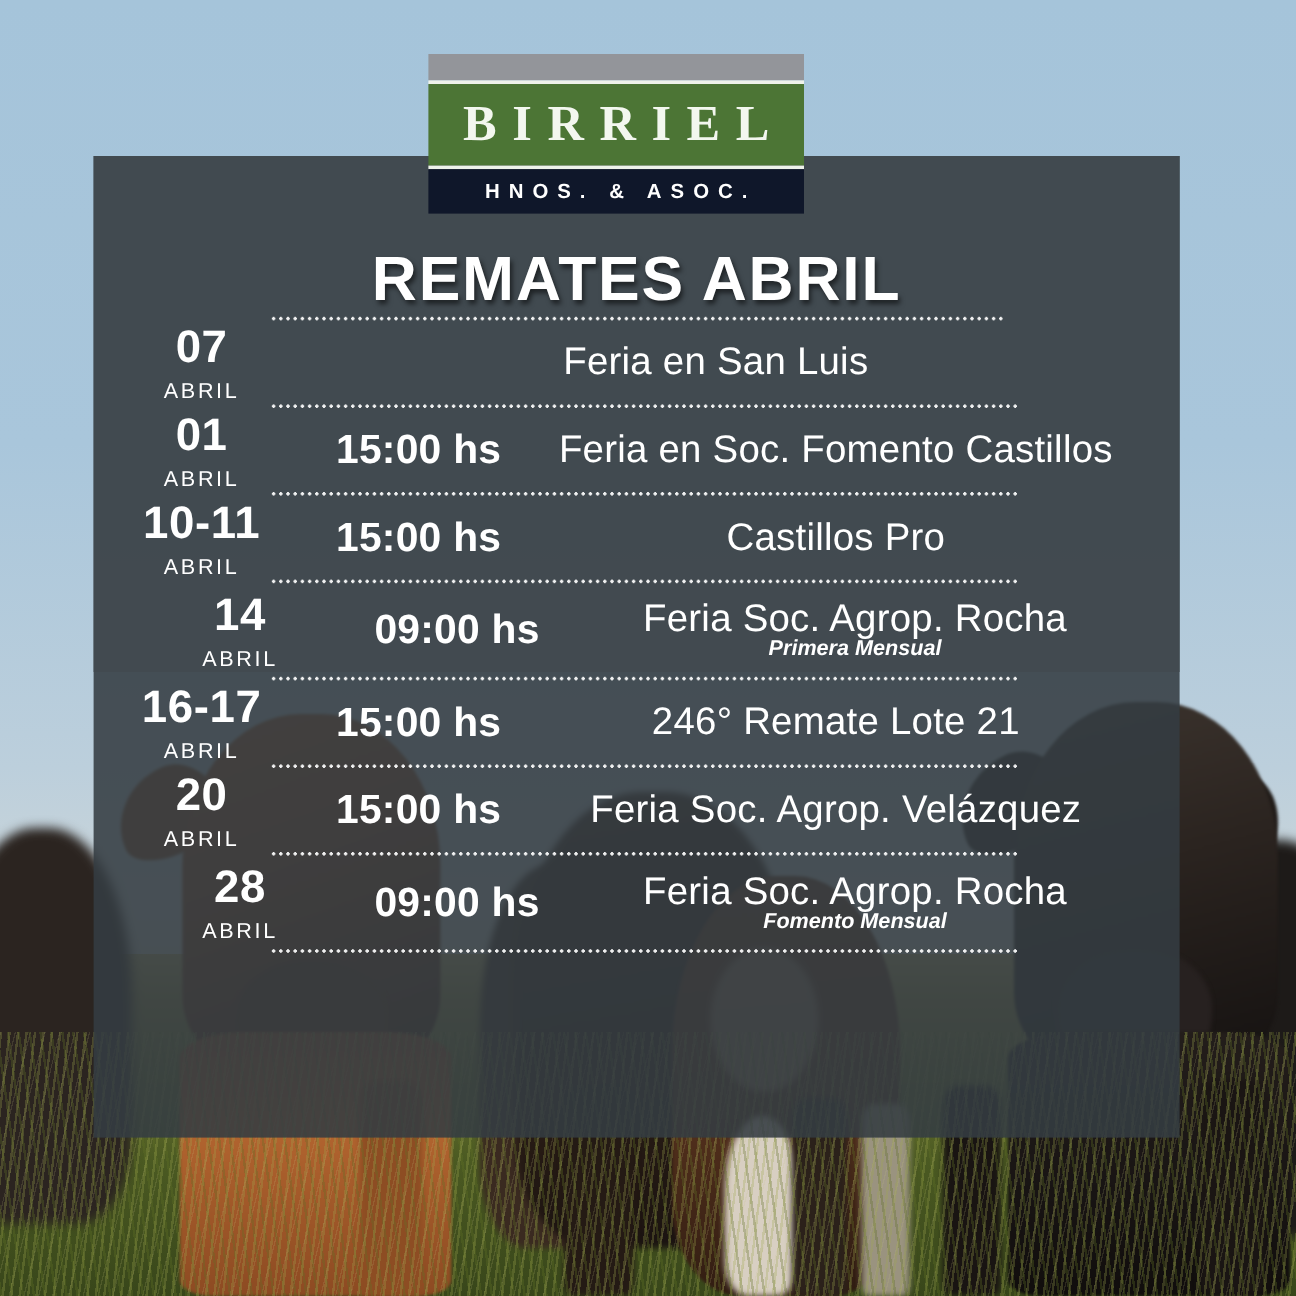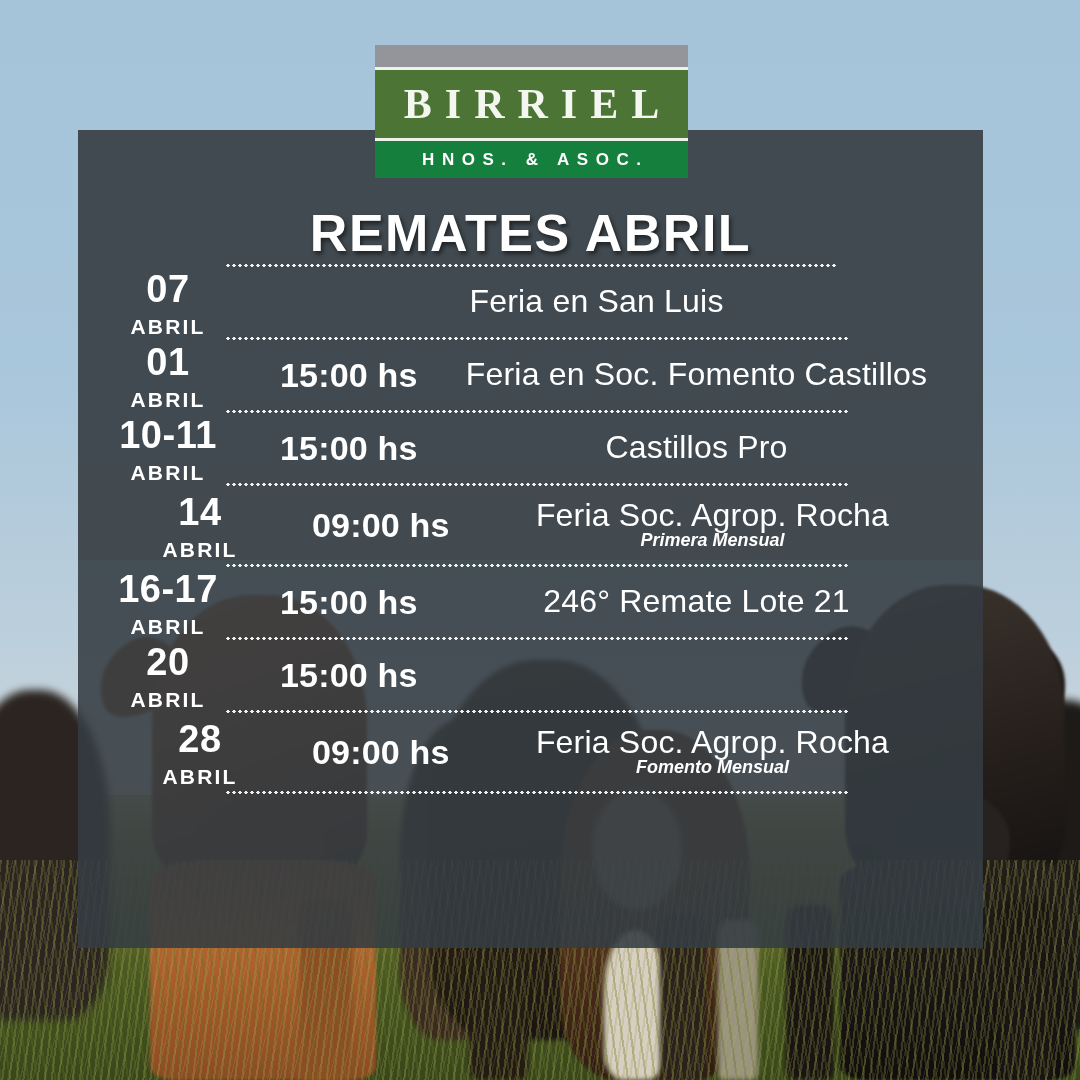--- a/index.html
+++ b/index.html
@@ -41,27 +41,27 @@
     position:absolute;left:78px;top:130px;width:905px;height:818px;
     background:rgba(52,60,66,0.88);
   }
   
   .panel-top-solid{
     position:absolute;left:78px;top:130px;width:905px;height:430px;
     background:rgba(66,74,80,0.93);
   }
 
   
-  .logo{position:absolute;left:375px;top:45px;width:294px;height:133px;}
+  .logo{position:absolute;left:357px;top:45px;width:294px;height:133px;}
   .logo .bar-top{position:absolute;left:0;top:0;width:313px;height:22px;background:#93959a;}
   .logo .bar-top-line{position:absolute;left:0;top:22px;width:313px;height:3px;background:#eef2ea;}
   .logo .green{position:absolute;left:0;top:25px;width:313px;height:68px;background:#4c7535;
                display:flex;align-items:center;justify-content:center;}
   .logo .green-line{position:absolute;left:0;top:93px;width:313px;height:3px;background:#eef2ea;}
-  .logo .bar-bot{position:absolute;left:0;top:96px;width:313px;height:37px;background:#15803d;
+  .logo .bar-bot{position:absolute;left:0;top:96px;width:313px;height:37px;background:#0f172a;
                  display:flex;align-items:center;justify-content:center;}
   .logo-word{
     font-family:"Liberation Serif", serif;
     font-weight:700;font-size:42px;letter-spacing:13px;color:#f3f7ef;
     text-indent:13px;line-height:1;
   }
   .logo-sub{
     font-family:"Liberation Sans", sans-serif;
     font-weight:700;font-size:17px;letter-spacing:7.5px;color:#ffffff;
     text-indent:7.5px;line-height:1;
@@ -83,21 +83,21 @@
     background-size:6px 3px;background-repeat:repeat-x;background-position:0 center;
     opacity:.92;
   }
   .dotrule.wide{margin-left:147px;margin-right:135px;}
   .row{display:flex;align-items:center;position:relative;}
   .c-date{
     width:180px;flex:0 0 180px;text-align:center;color:#ffffff;line-height:1;
     padding-top:2px;
   }
   .d-num{font-weight:700;font-size:38px;letter-spacing:.5px;display:block;}
-  .d-mon{font-weight:700;font-size:21px;letter-spacing:2.2px;display:block;margin-top:8px;}
+  .d-mon{font-weight:400;font-size:18px;letter-spacing:2.2px;display:block;margin-top:8px;}
   .c-time{
     width:200px;flex:0 0 200px;color:#ffffff;font-weight:700;font-size:34px;
     letter-spacing:.2px;text-align:left;padding-left:22px;box-sizing:border-box;
   }
   .c-event{
     flex:1 1 auto;color:#ffffff;text-align:center;padding-right:48px;
   }
   .ev-main{font-weight:400;font-size:32px;line-height:1.05;letter-spacing:.2px;display:block;}
   .ev-sub{font-style:italic;font-weight:700;font-size:18px;line-height:1.1;display:block;margin-top:-1px;}
   .row.tall{min-height:78px;margin-left:32px;}
@@ -228,20 +228,23 @@
     </div>
 
     <div class="dotrule wide"></div>
 
     <div class="row std">
       <div class="c-date">
         <span class="d-num">20</span>
         <span class="d-mon">ABRIL</span>
       </div>
       <div class="c-time">15:00 hs</div>
+      <div class="c-event">
+        <span class="ev-main">Feria Soc. Agrop. Velázquez</span>
+      </div>
     </div>
 
     <div class="dotrule wide"></div>
 
     <div class="row tall">
       <div class="c-date">
         <span class="d-num">28</span>
         <span class="d-mon">ABRIL</span>
       </div>
       <div class="c-time">09:00 hs</div>

